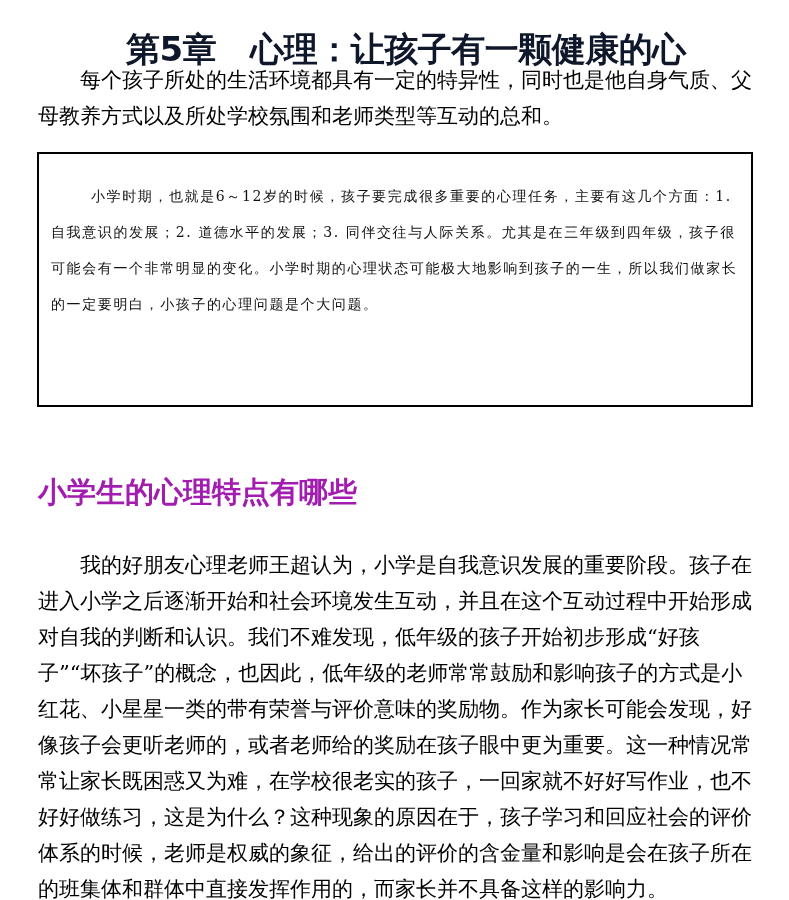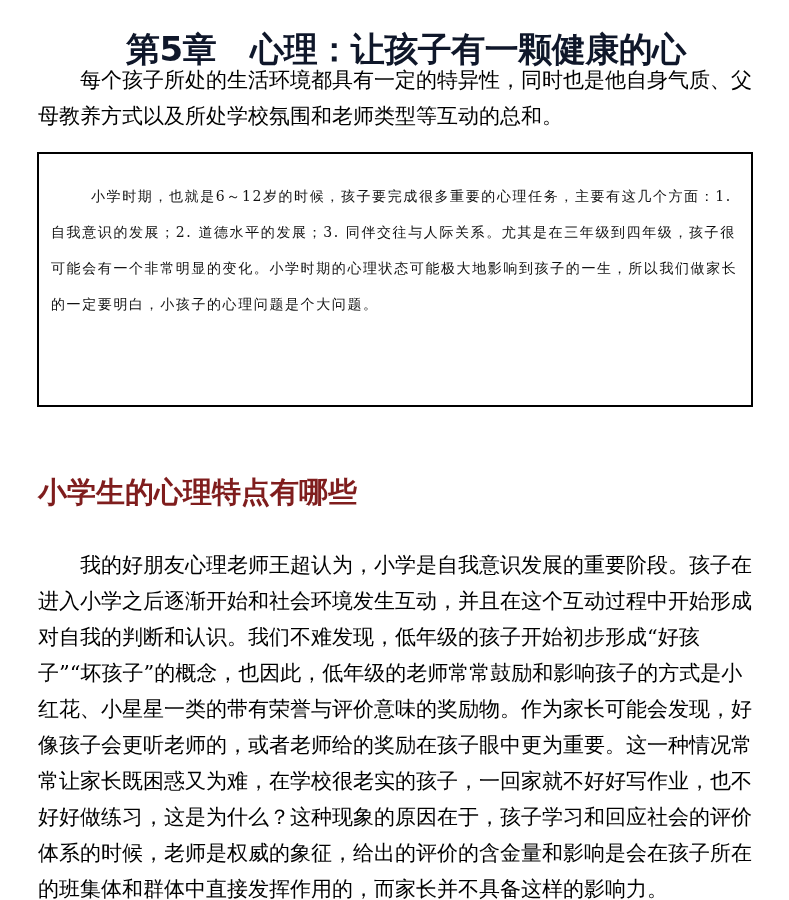--- a/index.html
+++ b/index.html
@@ -20,21 +20,21 @@
       position:absolute; left:37px; top:152px; width:712px; height:251px;
       border:2px solid #000; box-sizing:content-box;
     }
     .callout-text {
       position:absolute; left:12px; top:24px; width:690px;
       font-family:"DejaVu Serif", serif; font-size:14px; line-height:36px;
       letter-spacing:1.6px; text-indent:40px; margin:0; color:#111;
     }
     .section-heading {
       position:absolute; left:38px; top:446px; height:44px; line-height:44px;
-      font-family:Liberation Sans, sans-serif; font-weight:bold; font-size:29px; color:#7f1d1d;
+      font-family:Liberation Sans, sans-serif; font-weight:bold; font-size:29px; color:#a21caf;
       white-space:nowrap;
     }
     .body-para { top:547px; }
   </style>
 </head>
 <body>
 
 <h1 class="chapter-title"><span>第5章</span><span class="gap"></span><span>心理：让孩子有一颗健康的心</span></h1>
 
 <p class="para intro">每个孩子所处的生活环境都具有一定的特异性，同时也是他自身气质、父母教养方式以及所处学校氛围和老师类型等互动的总和。</p>

